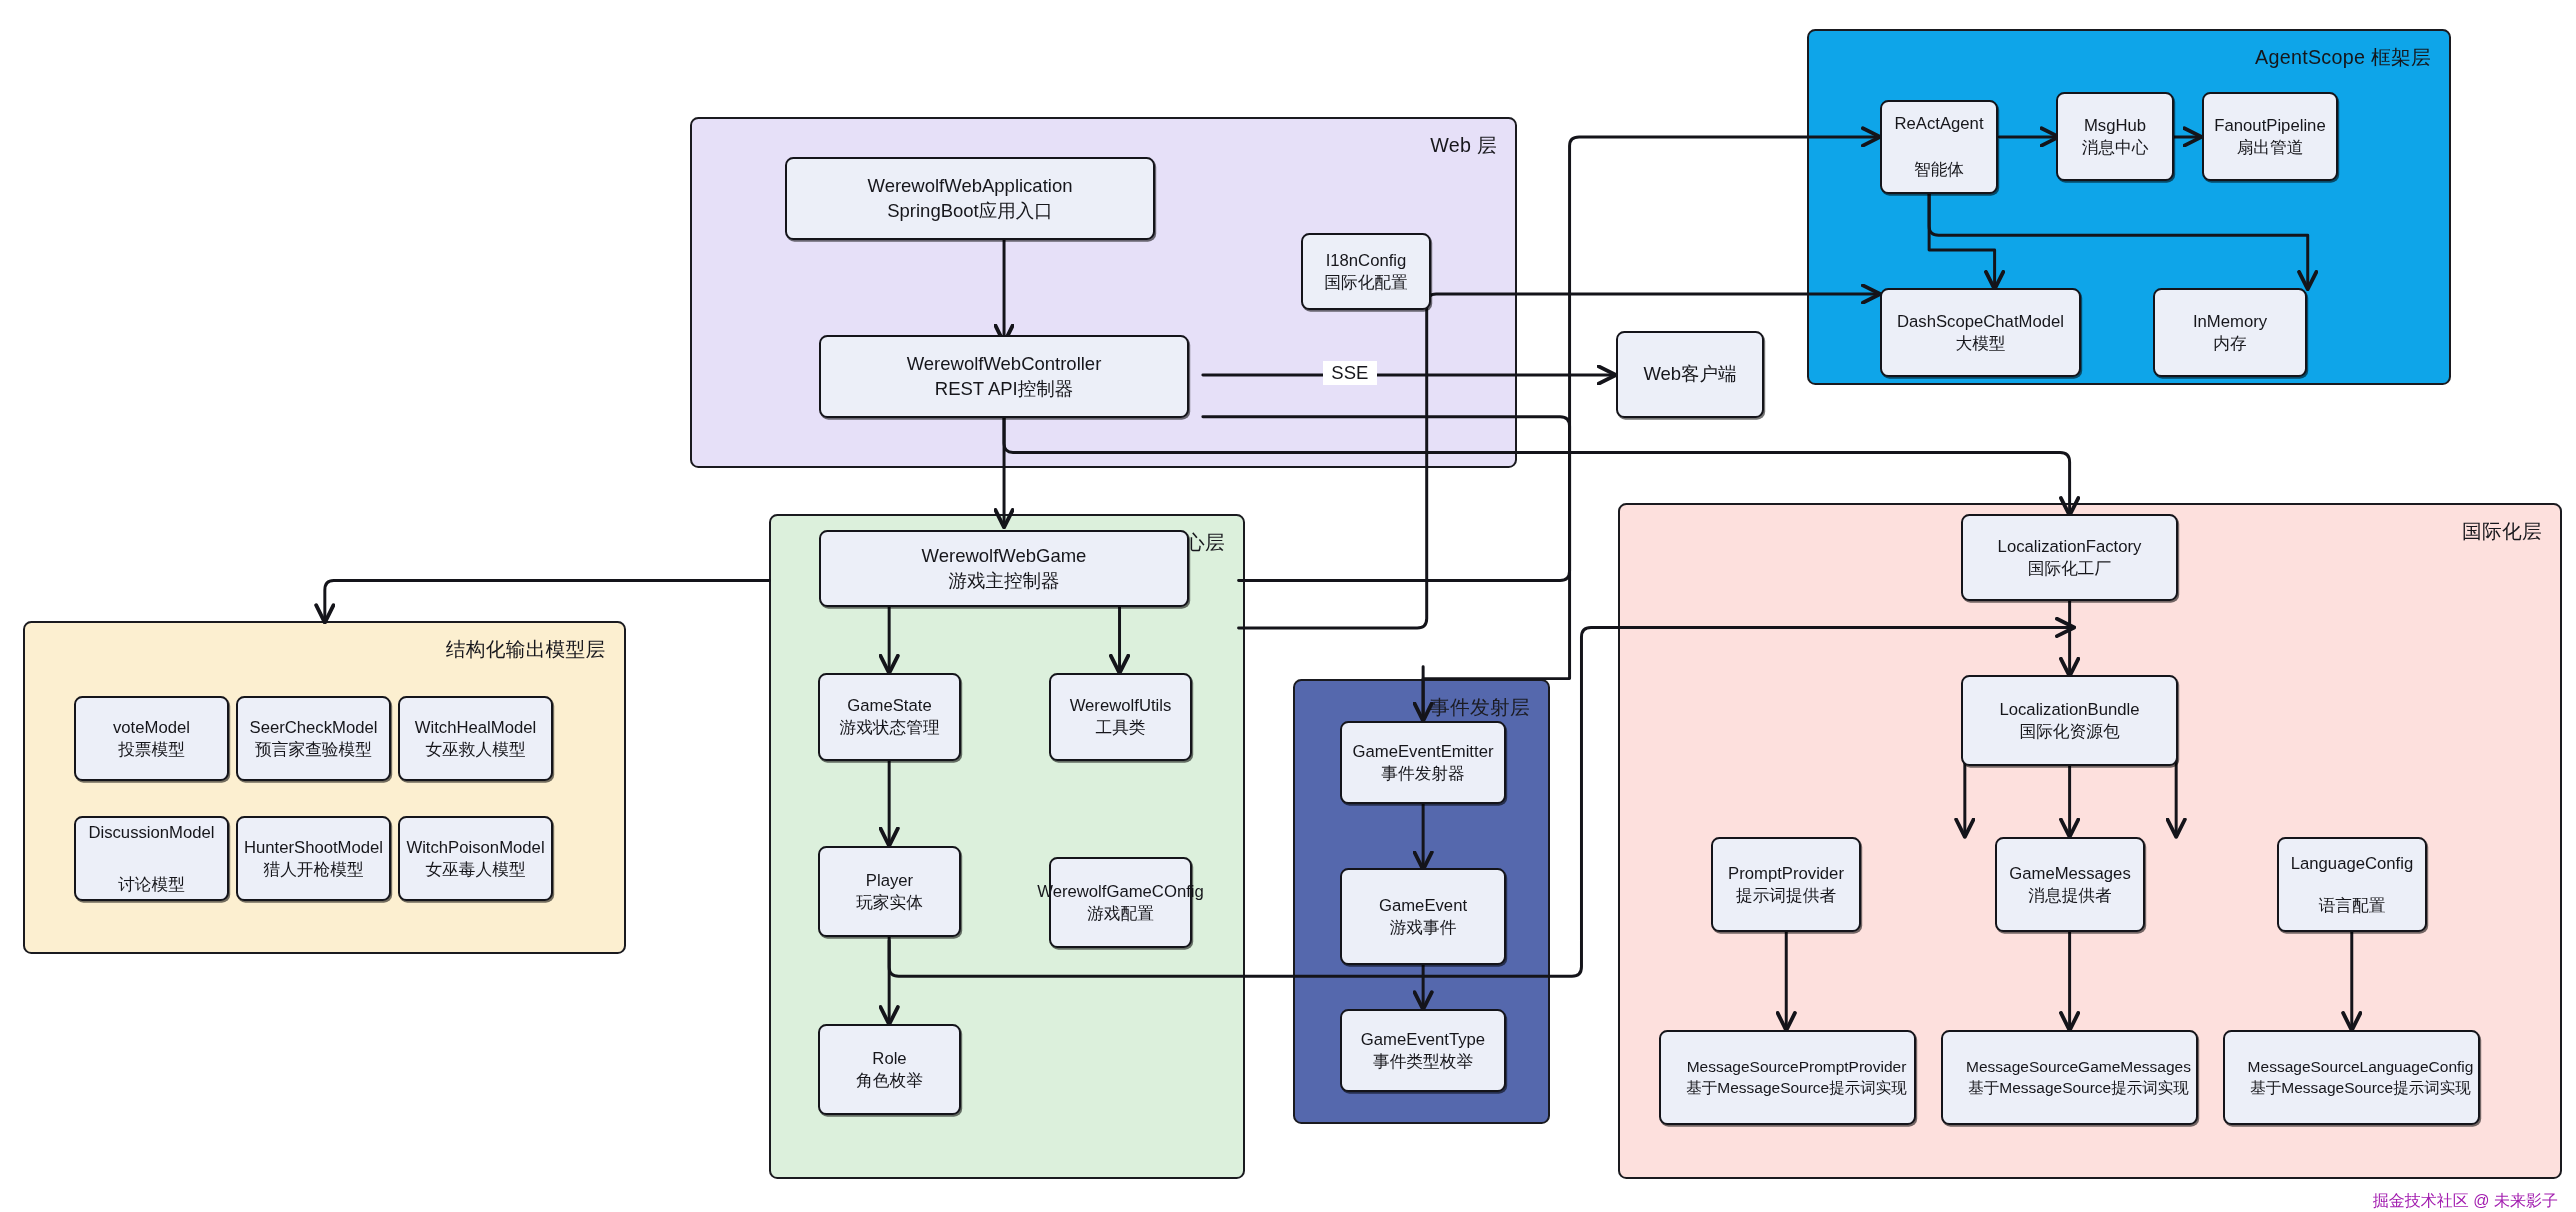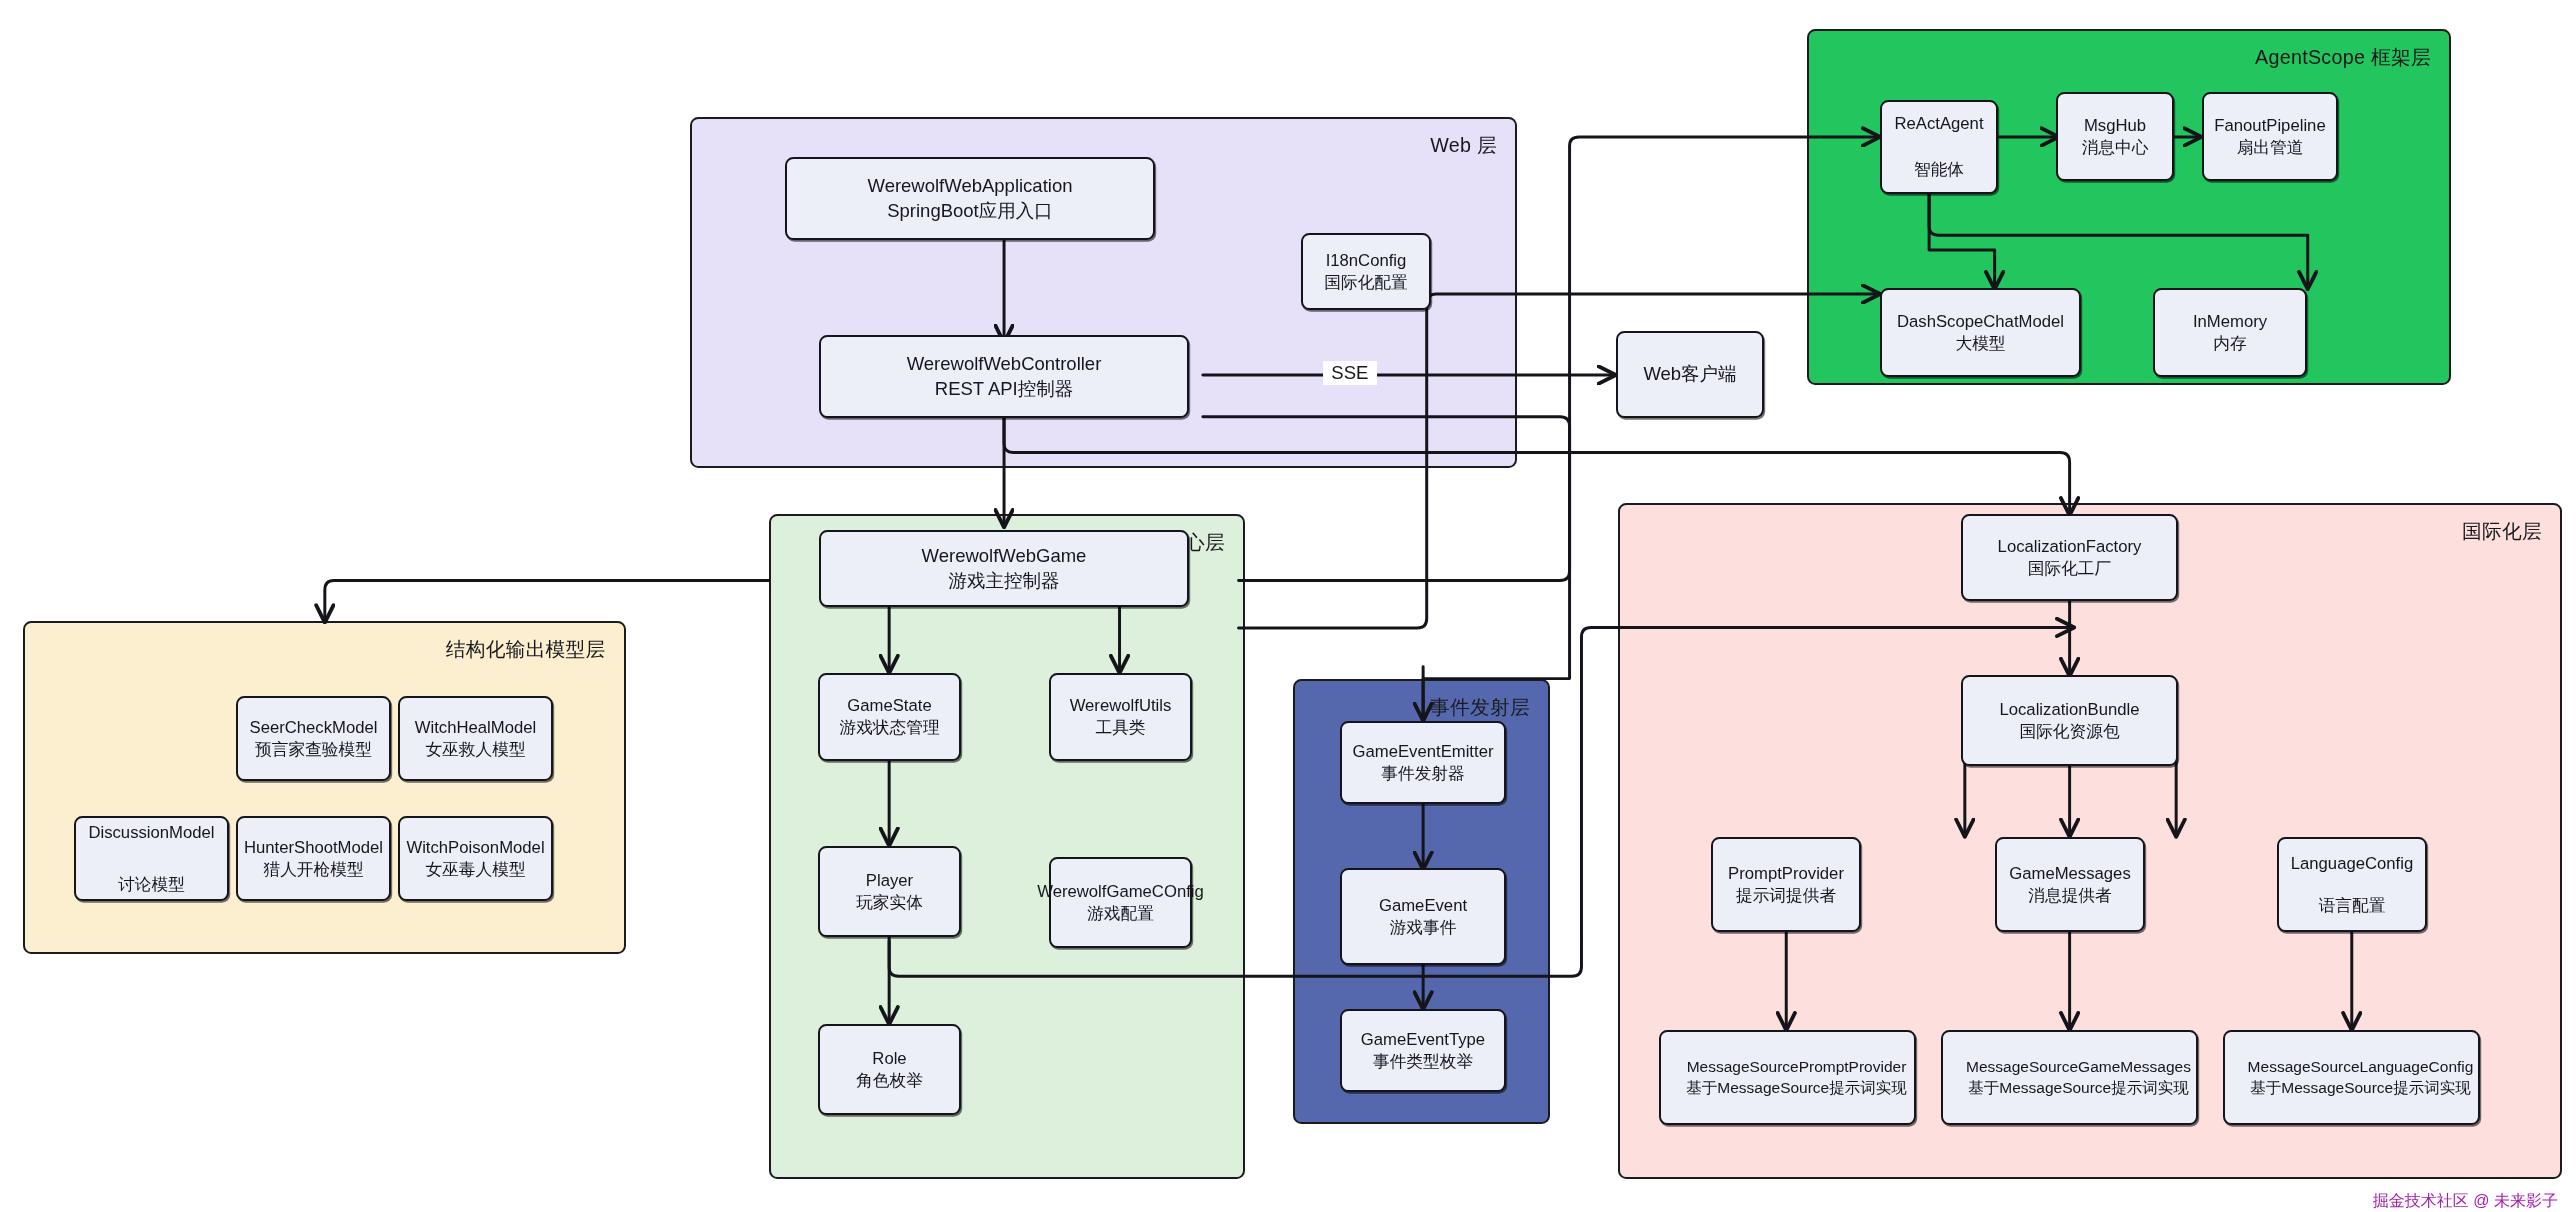--- a/index.html
+++ b/index.html
@@ -165,21 +165,21 @@
   <div class="node sm" style="left:1301px; top:233px; width:130px; height:77px;">
     <span class="t1">I18nConfig</span>
     <span class="t2">国际化配置</span>
   </div>
   <div class="edge-label" style="left:1323px; top:361px;">SSE</div>
 
   <div class="node" style="left:1616px; top:331px; width:148px; height:87px;">
     <span class="t1">Web客户端</span>
   </div>
 
-  <div class="layer" style="left:1807px; top:29px; width:644px; height:356px; background:#22c55e;">
+  <div class="layer" style="left:1807px; top:29px; width:644px; height:356px; background:#0ea5e9;">
     <div class="layer-title dark">AgentScope 框架层</div>
   </div>
   <div class="node sm" style="left:1880px; top:100px; width:118px; height:94px;gap:24px;">
     <span class="t1">ReActAgent</span>
     <span class="t2">智能体</span>
   </div>
   <div class="node sm" style="left:2056px; top:92px; width:118px; height:89px;">
     <span class="t1">MsgHub</span>
     <span class="t2">消息中心</span>
   </div>
@@ -220,20 +220,24 @@
     <span class="t2">游戏配置</span>
   </div>
   <div class="node sm" style="left:818px; top:1024px; width:143px; height:91px;">
     <span class="t1">Role</span>
     <span class="t2">角色枚举</span>
   </div>
 
   <div class="layer" style="left:22.6px; top:621px; width:603px; height:333px; background:#fcefd0;">
     <div class="layer-title">结构化输出模型层</div>
   </div>
+  <div class="node sm" style="left:74px; top:696px; width:155px; height:85px;">
+    <span class="t1">voteModel</span>
+    <span class="t2">投票模型</span>
+  </div>
   <div class="node sm" style="left:236px; top:696px; width:155px; height:85px;">
     <span class="t1">SeerCheckModel</span>
     <span class="t2">预言家查验模型</span>
   </div>
   <div class="node sm" style="left:398px; top:696px; width:155px; height:85px;">
     <span class="t1">WitchHealModel</span>
     <span class="t2">女巫救人模型</span>
   </div>
   <div class="node sm" style="left:74px; top:816px; width:155px; height:85px;justify-content:space-between;">
     <span class="t1">DiscussionModel</span>

